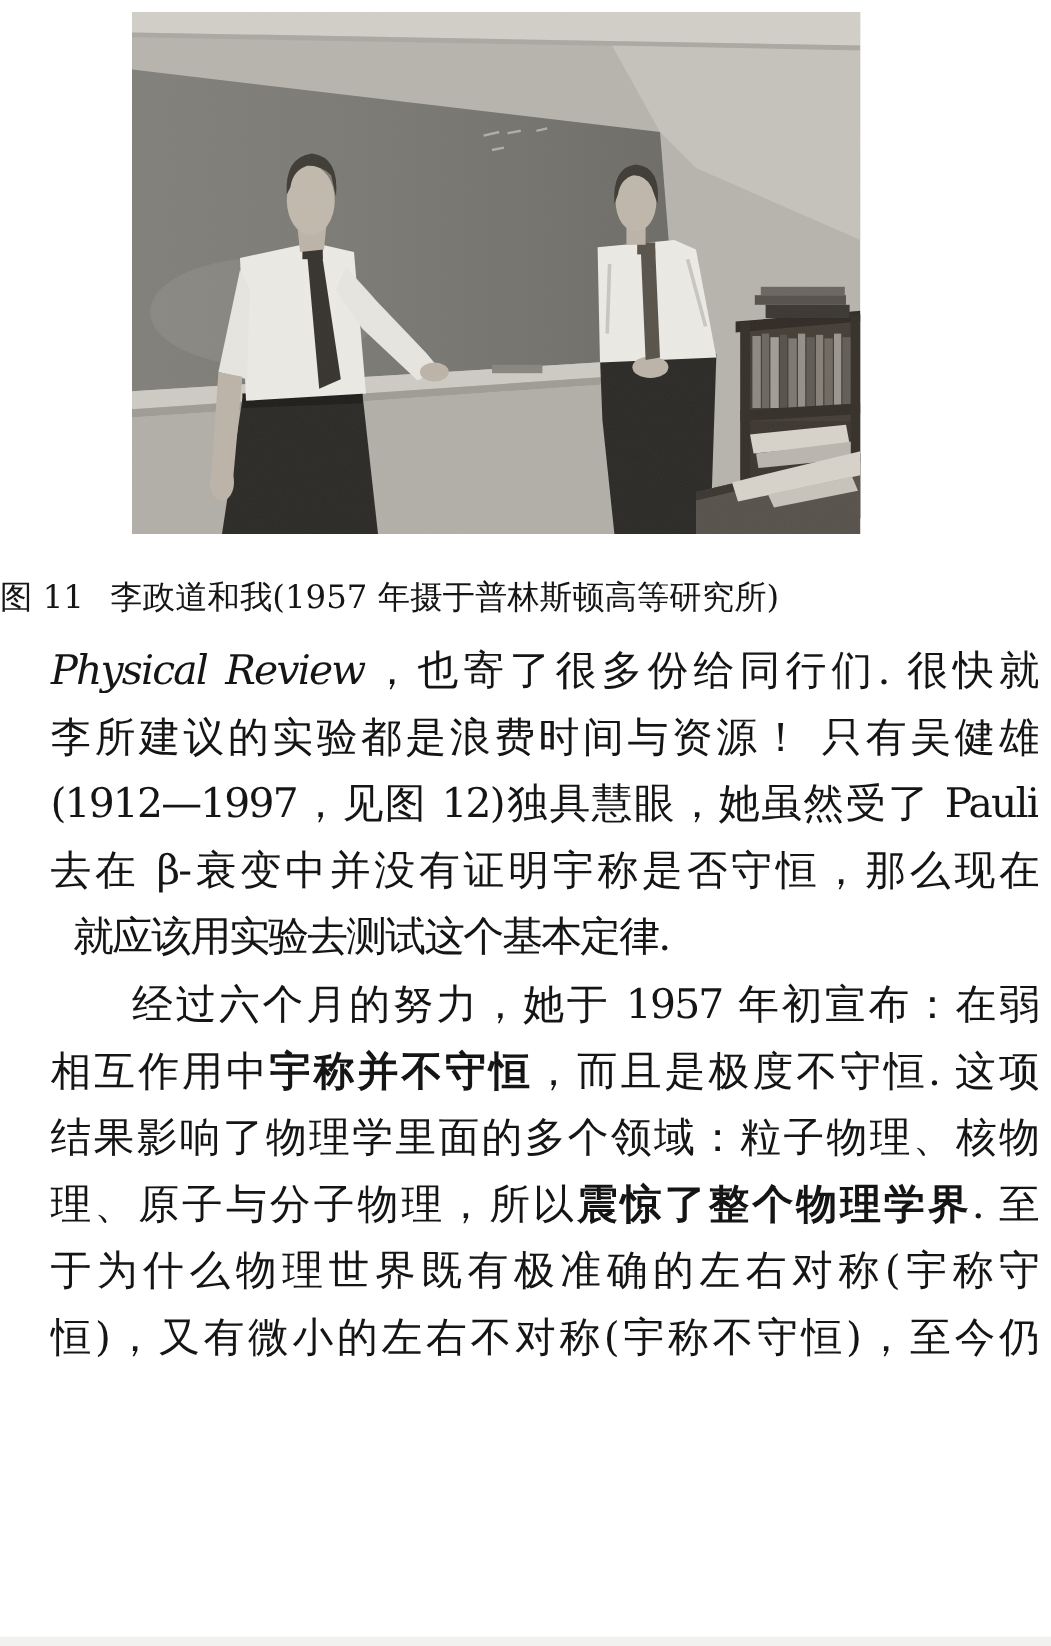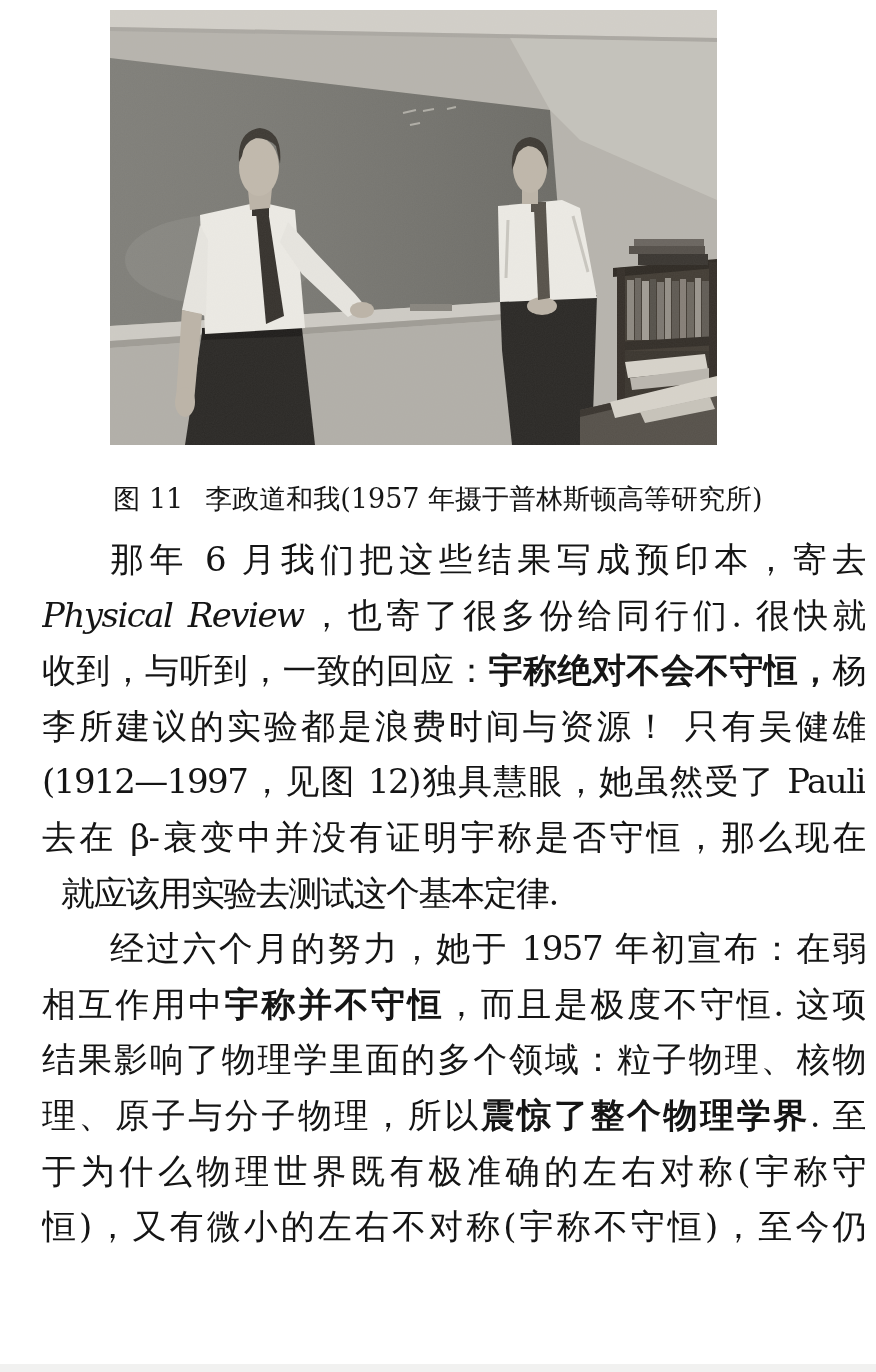--- a/index.html
+++ b/index.html
@@ -2,21 +2,21 @@
 <html><head>
 <meta charset="utf-8">
 <style>
   html,body{margin:0;padding:0;background:#ffffff;}
   body{width:876px;height:1372px;position:relative;overflow:hidden;
        font-family:"DejaVu Serif","Liberation Serif",serif;color:#1a1a1a;}
 
   .photo-wrap{position:absolute;left:110px;top:10px;width:607px;height:435px;}
   .photo-wrap svg{display:block;width:100%;height:100%;}
 
-  .caption{position:absolute;top:481px;left:0;width:876px;text-align:center;
+  .caption{position:absolute;top:481px;left:0;width:876px;text-align:left;
            font-size:27px;line-height:36px;color:#161616;}
   .caption .cap-label{margin-right:22px;}
 
   .textblock{position:absolute;top:532px;left:42px;width:823px;
              font-size:34px;letter-spacing:-1.5px;color:#151515;}
   .line{height:55.6px;line-height:55.6px;text-align:justify;text-align-last:justify;
         overflow:hidden;white-space:normal;}
   .line.para-first{text-indent:68px;}
   .line.para-last{text-align-last:left;margin-left:19px;}
   .seg-b{font-weight:bold;font-family:"DejaVu Sans","Liberation Sans",sans-serif;}
@@ -130,23 +130,21 @@
 
     <rect x="0" y="0" width="607" height="435" filter="url(#grain)"></rect>
   </svg>
 </div>
 
 <div class="caption">
   <span class="cap-label">图 11</span><span>李政道和我(1957 年摄于普林斯顿高等研究所)</span>
 </div>
 
 <div class="textblock">
-    <div class="line para-first"><span>那年 6 月我们把这些结果写成预印本，寄去</span></div>
     <div class="line"><span class="seg-i">Physical Review</span><span>，也寄了很多份给同行们. 很快就</span></div>
-    <div class="line"><span>收到，与听到，一致的回应：</span><span class="seg-b">宇称绝对不会不守恒，</span><span>杨</span></div>
     <div class="line"><span>李所建议的实验都是浪费时间与资源！ 只有吴健雄</span></div>
     <div class="line"><span>(1912—1997，见图 12)独具慧眼，她虽然受了 Pauli</span></div>
     <div class="line"><span>去在 β-衰变中并没有证明宇称是否守恒，那么现在</span></div>
     <div class="line para-last"><span>就应该用实验去测试这个基本定律.</span></div>
     <div class="line para-first"><span>经过六个月的努力，她于 1957 年初宣布：在弱</span></div>
     <div class="line"><span>相互作用中</span><span class="seg-b">宇称并不守恒</span><span>，而且是极度不守恒. 这项</span></div>
     <div class="line"><span>结果影响了物理学里面的多个领域：粒子物理、核物</span></div>
     <div class="line"><span>理、原子与分子物理，所以</span><span class="seg-b">震惊了整个物理学界</span><span>. 至</span></div>
     <div class="line"><span>于为什么物理世界既有极准确的左右对称(宇称守</span></div>
     <div class="line"><span>恒)，又有微小的左右不对称(宇称不守恒)，至今仍</span></div>

